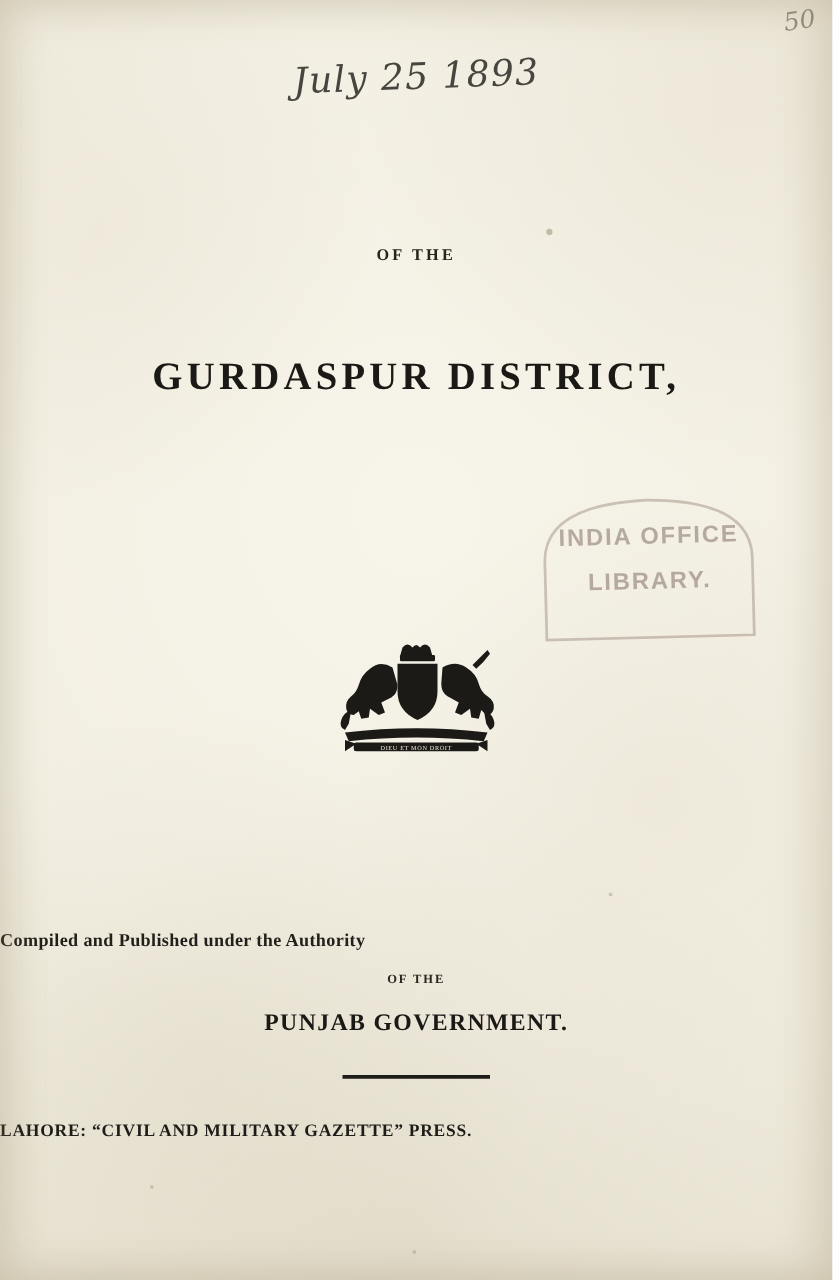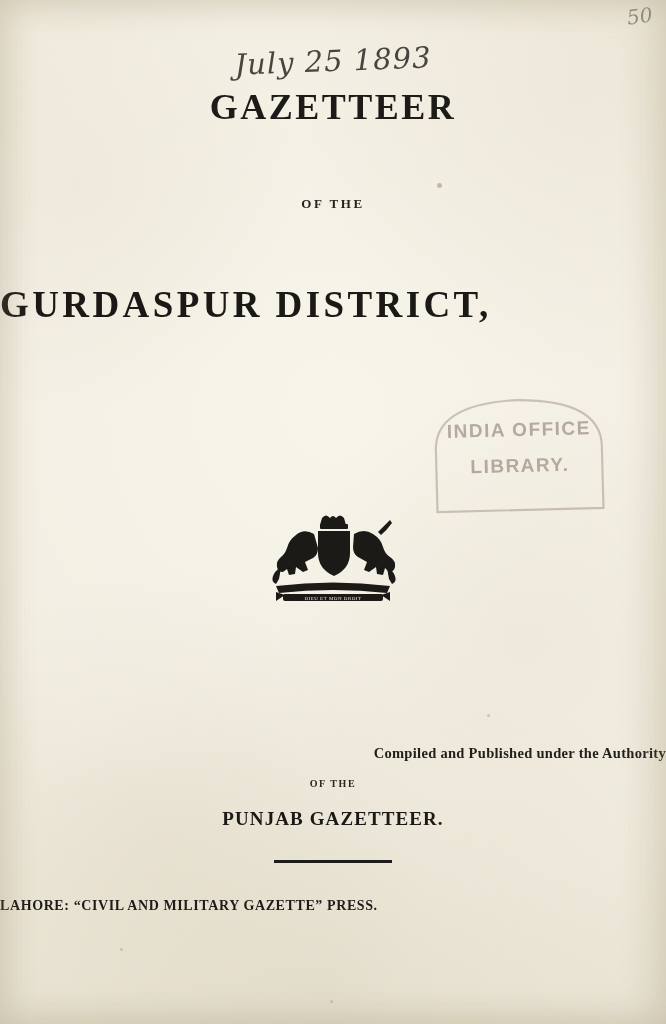--- a/index.html
+++ b/index.html
@@ -89,22 +89,22 @@
     font-size: 13px;
     letter-spacing: 2.6px;
     font-weight: 700;
     color: #26241f;
   }
   .district-line {
     position: absolute;
     top: 283px;
     left: 0;
     width: 100%;
-    text-align: left;
-    font-size: 37px;
+    text-align: center;
+    font-size: 31px;
     letter-spacing: 3.4px;
     font-weight: 700;
     color: #1b1915;
   }
   .year-line {
     position: absolute;
     top: 387px;
     left: 0;
     width: 100%;
     text-align: center;
@@ -146,21 +146,21 @@
     text-align: center;
   }
   .crest svg { display: inline-block; }
 
   
   .compiled-line {
     position: absolute;
     top: 745px;
     left: 0;
     width: 100%;
-    text-align: right;
+    text-align: left;
     font-size: 14.5px;
     font-weight: 700;
     letter-spacing: 0.3px;
     color: #211f1b;
   }
   .of-the-2 {
     position: absolute;
     top: 778px;
     left: 0;
     width: 100%;
@@ -212,21 +212,20 @@
 </head>
 <body>
 
 <div class="page">
   <div class="paper-texture"></div>
 
   <div class="corner-mark">50</div>
 
   <div class="handwriting">July 25 1893</div>
 
-  <div class="title-main">GAZETTEER</div>
 
   <div class="of-the-1">OF THE</div>
 
   <div class="district-line">GURDASPUR  DISTRICT,</div>
 
 
   <div class="library-stamp">
     <svg width="175" height="122" viewBox="0 0 175 122" fill="none">
       <path d="M4 118 L4 56 Q4 10 87 8 Q170 10 170 56 L170 118 Z" stroke="#8a7467" stroke-width="2.2" fill="none" opacity="0.75"></path>
     </svg>
@@ -254,21 +253,21 @@
         <rect x="35" y="82" width="100" height="7" rx="2"></rect>
         <path d="M28 80 l9 3 l-9 6 z"></path>
         <path d="M142 80 l-9 3 l9 6 z"></path>
       </g>
       <text x="85" y="88" text-anchor="middle" font-family="Liberation Serif, serif" font-size="5" fill="#efe9da" letter-spacing="0.5">DIEU ET MON DROIT</text>
     </svg>
   </div>
 
   <div class="compiled-line">Compiled and Published under the Authority</div>
   <div class="of-the-2">OF THE</div>
-  <div class="publisher-line">PUNJAB GAZETTEER.</div>
+  <div class="publisher-line">PUNJAB GOVERNMENT.</div>
 
   <div class="rule"></div>
 
   <div class="press-line">LAHORE: “CIVIL AND MILITARY GAZETTE” PRESS.</div>
 
   <div class="speck" style="left:437px; top:183px; width:5px; height:5px; background:#9c8f72;"></div>
   <div class="speck" style="left:487px; top:714px; width:3px; height:3px;"></div>
   <div class="speck" style="left:120px; top:948px; width:3px; height:3px;"></div>
   <div class="speck" style="left:330px; top:1000px; width:3px; height:3px;"></div>
 

